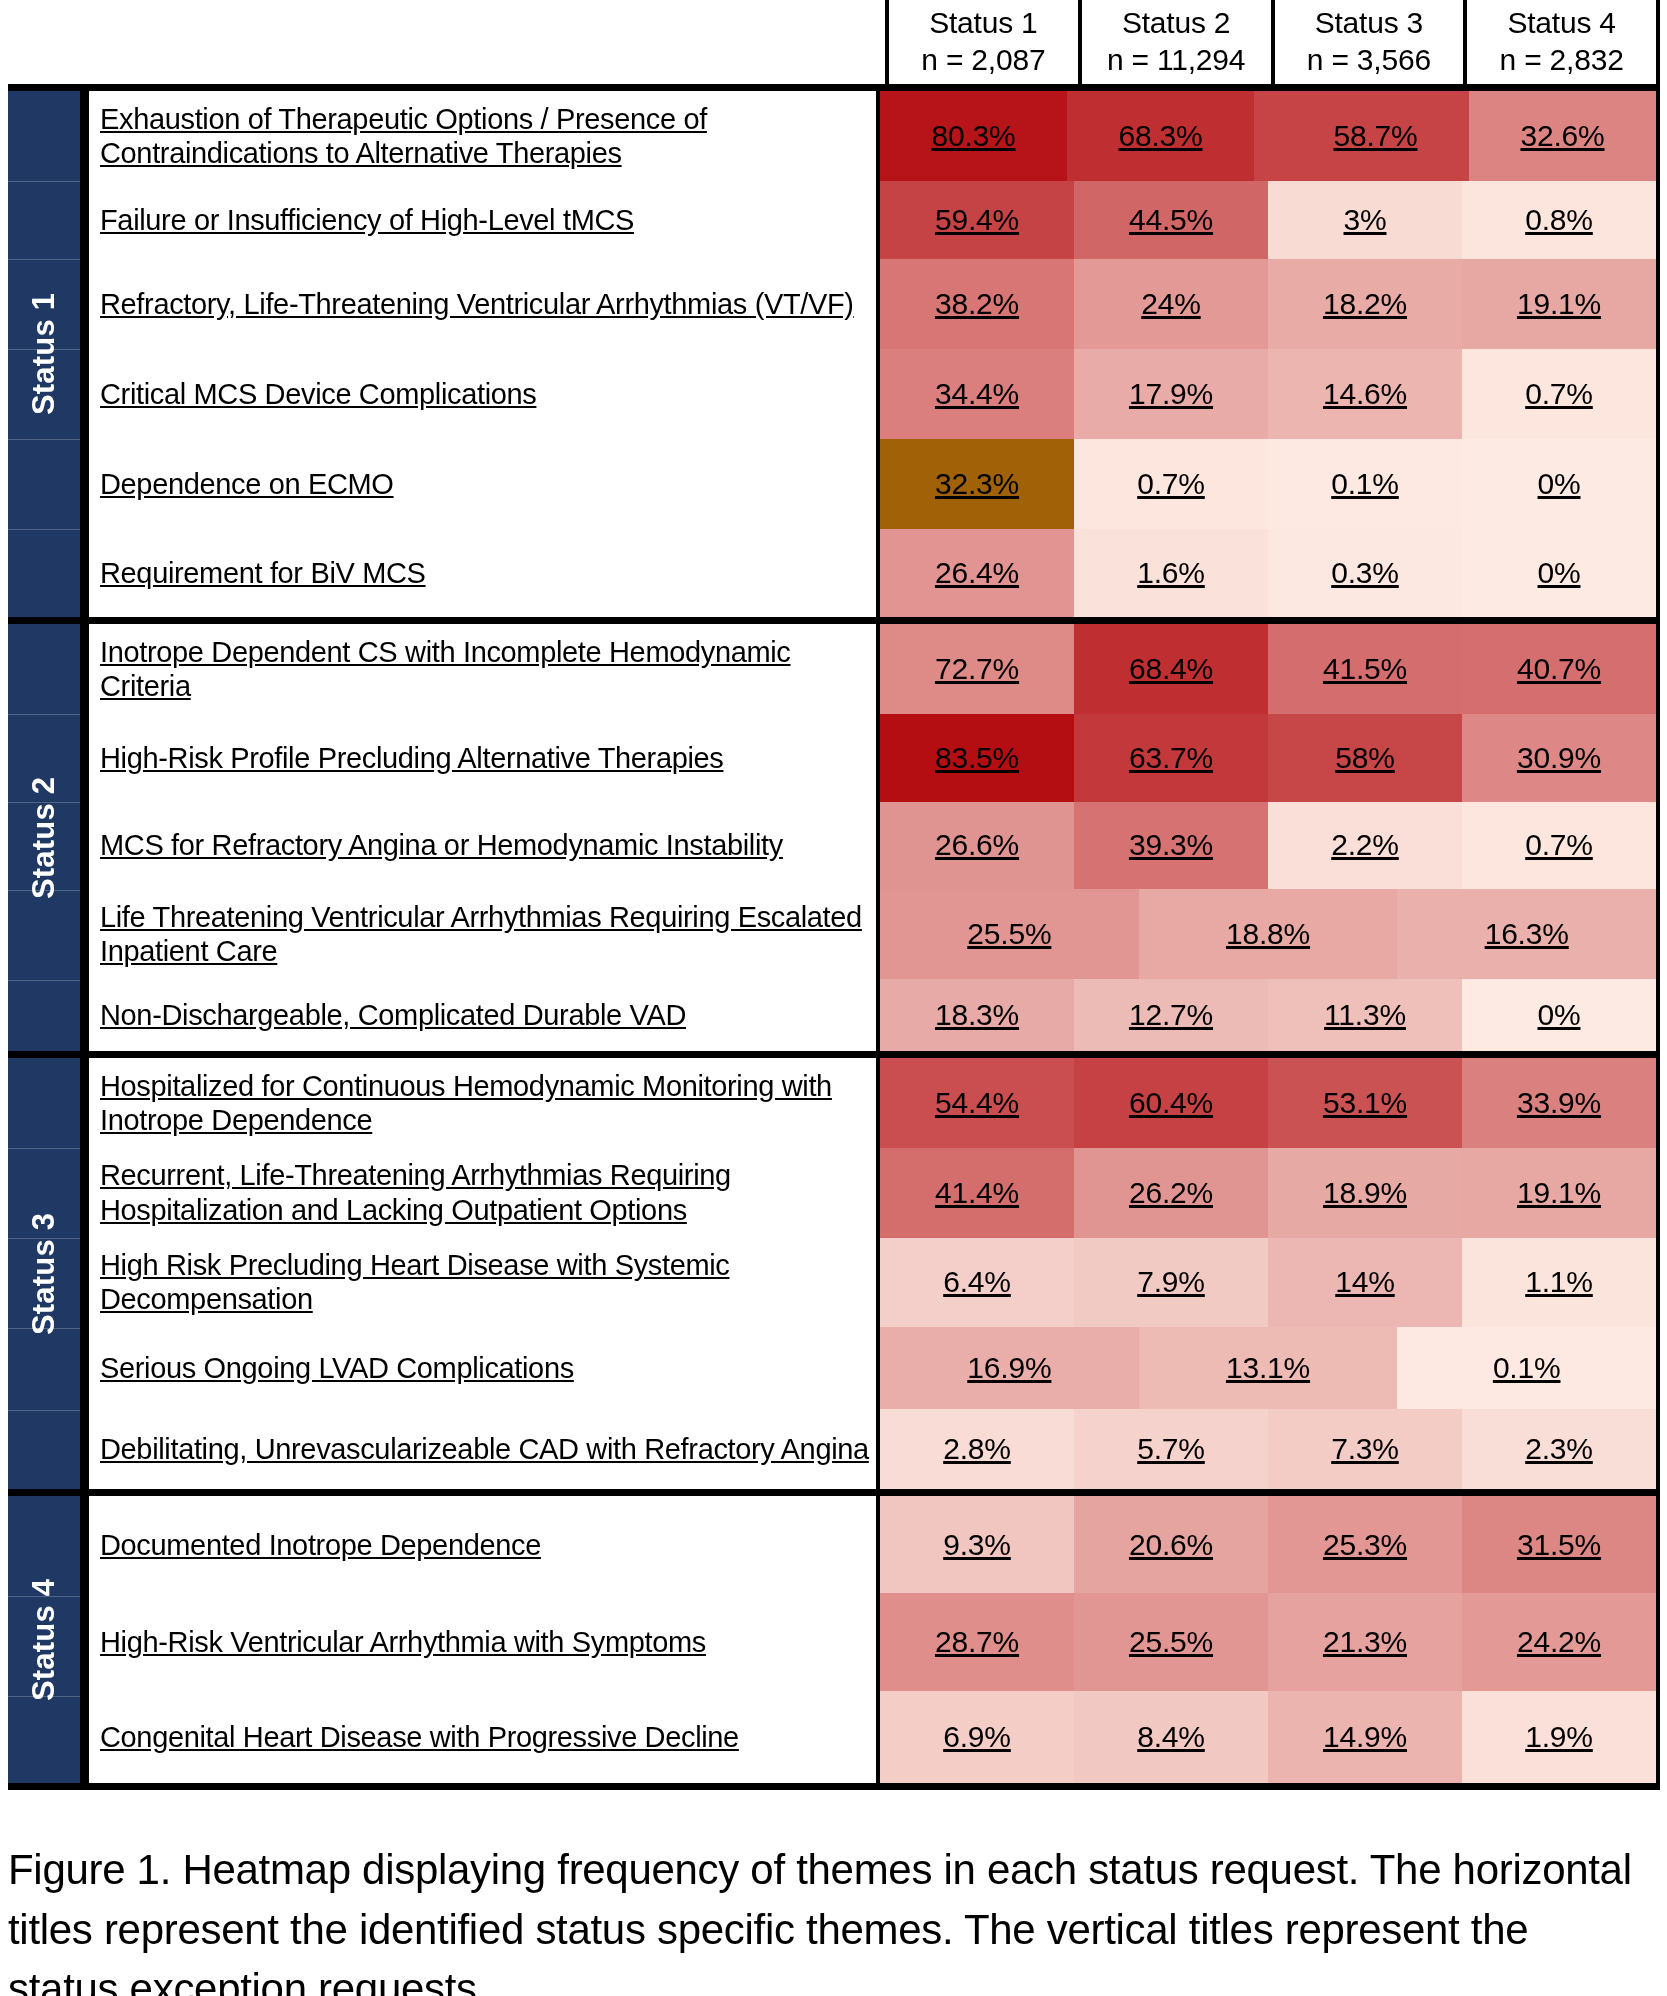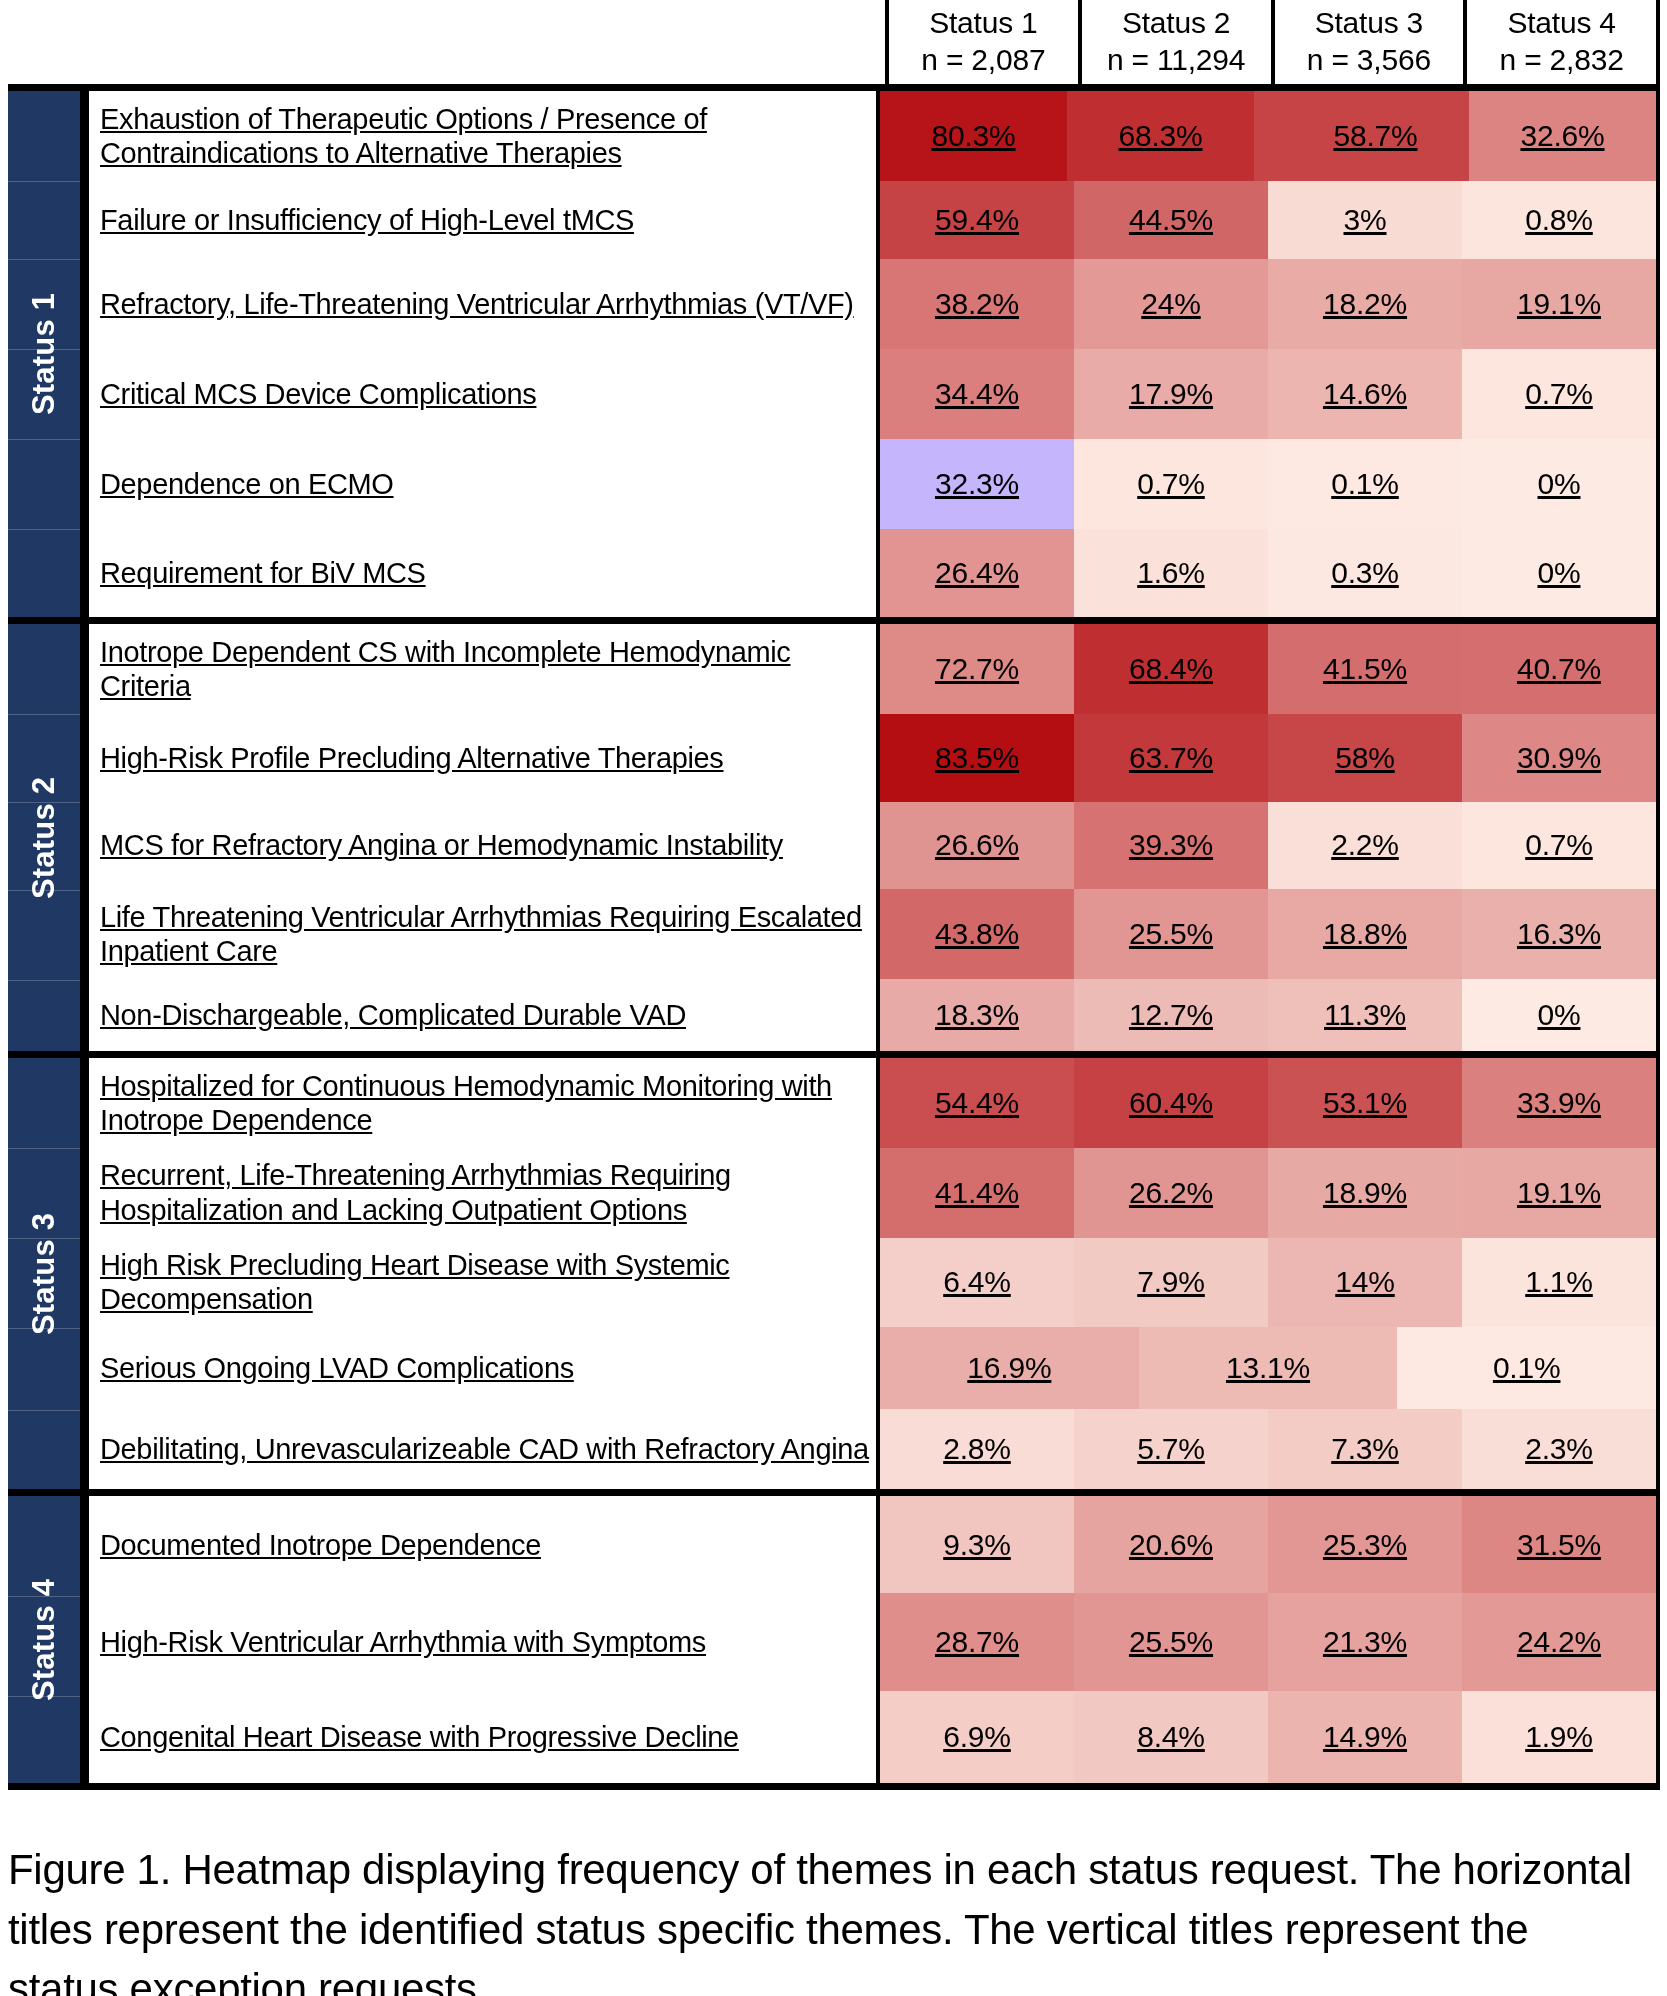--- a/index.html
+++ b/index.html
@@ -210,21 +210,21 @@
             <div class="cells">
               <div class="cell" style="background: rgb(218, 127, 125);">34.4%</div>
               <div class="cell" style="background: rgb(232, 171, 167);">17.9%</div>
               <div class="cell" style="background: rgb(236, 181, 176);">14.6%</div>
               <div class="cell" style="background: rgb(252, 230, 222);">0.7%</div>
             </div>
           </div>
           <div class="row" style="height: 90px;">
             <div class="row-label">Dependence on ECMO</div>
             <div class="cells">
-              <div class="cell" style="background: #c4b5fd;">32.3%</div>
+              <div class="cell" style="background: #a16207;">32.3%</div>
               <div class="cell" style="background: rgb(252, 230, 222);">0.7%</div>
               <div class="cell" style="background: rgb(253, 233, 225);">0.1%</div>
               <div class="cell" style="background: rgb(253, 234, 226);">0%</div>
             </div>
           </div>
           <div class="row" style="height: 88px;">
             <div class="row-label">Requirement for BiV MCS</div>
             <div class="cells">
               <div class="cell" style="background: rgb(225, 148, 145);">26.4%</div>
               <div class="cell" style="background: rgb(250, 225, 218);">1.6%</div>
@@ -266,21 +266,20 @@
             <div class="cells">
               <div class="cell" style="background: rgb(224, 148, 145);">26.6%</div>
               <div class="cell" style="background: rgb(214, 115, 114);">39.3%</div>
               <div class="cell" style="background: rgb(249, 223, 215);">2.2%</div>
               <div class="cell" style="background: rgb(252, 230, 222);">0.7%</div>
             </div>
           </div>
           <div class="row" style="height: 90px;">
             <div class="row-label">Life Threatening Ventricular Arrhythmias Requiring Escalated Inpatient Care</div>
             <div class="cells">
-              <div class="cell" style="background: rgb(210, 104, 103);">43.8%</div>
               <div class="cell" style="background: rgb(225, 150, 147);">25.5%</div>
               <div class="cell" style="background: rgb(232, 169, 165);">18.8%</div>
               <div class="cell" style="background: rgb(234, 176, 172);">16.3%</div>
             </div>
           </div>
           <div class="row" style="height: 72px;">
             <div class="row-label">Non-Dischargeable, Complicated Durable VAD</div>
             <div class="cells">
               <div class="cell" style="background: rgb(232, 170, 166);">18.3%</div>
               <div class="cell" style="background: rgb(237, 187, 182);">12.7%</div>

